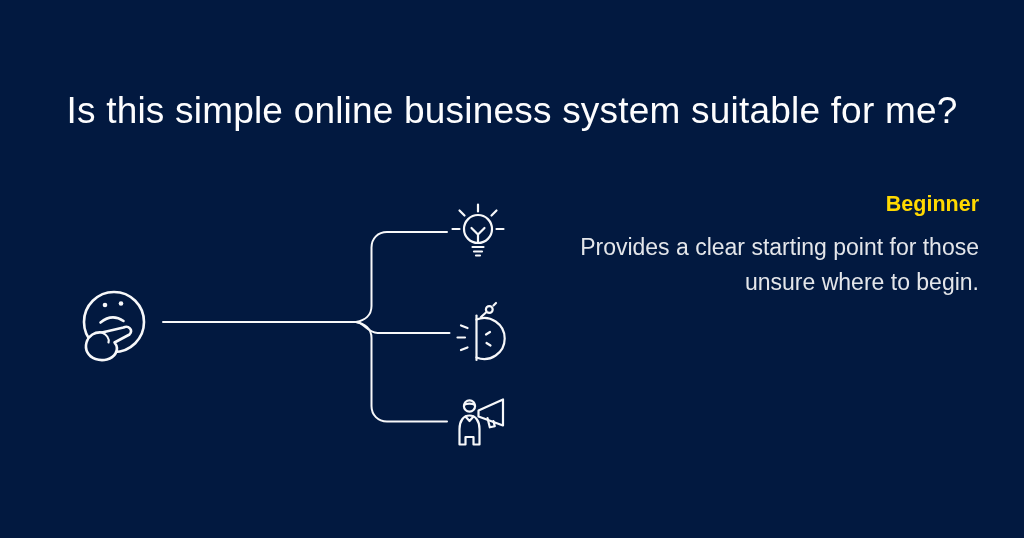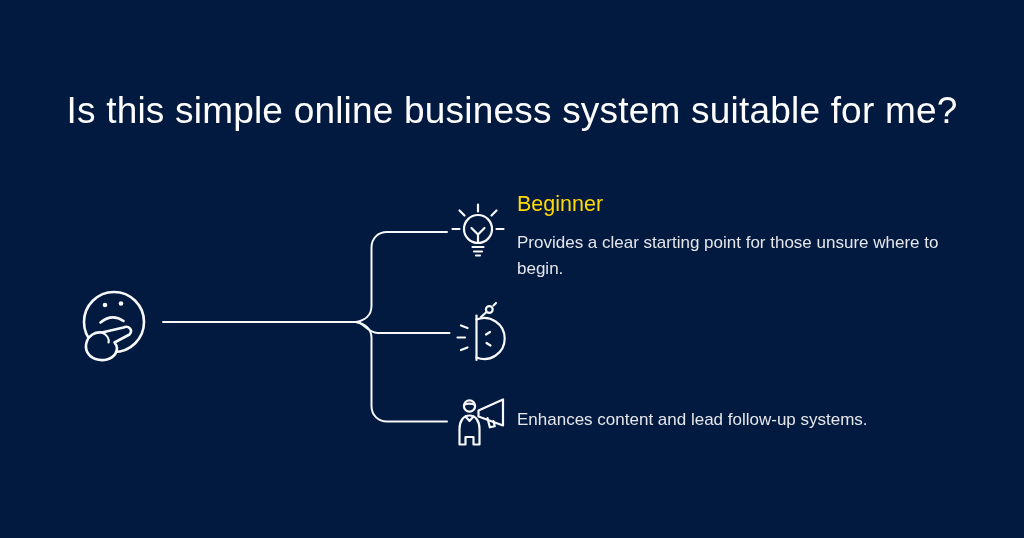--- a/index.html
+++ b/index.html
@@ -9,22 +9,22 @@
     font-family:"Liberation Sans", sans-serif;
   }
   .title {
     position:absolute; top:90px; left:0; width:100%;
     margin:0; text-align:center;
     font-size:37px; font-weight:400; letter-spacing:.2px;
     color:#FDFDFE;
   }
   .diagram-svg { position:absolute; left:0; top:0; }
   .item { position:absolute; left:517px; width:462px; }
-  .item h2 { margin:0; font-size:21.5px; font-weight:400; line-height:1.2; }
-  .item p  { margin:12px 0 0 0; font-size:17px; line-height:1.55; color:#E4E6EA; }
+  .item h2 { margin:0; font-size:21.5px; font-weight:700; line-height:1.2;text-align:right; }
+  .item p  { margin:12px 0 0 0; font-size:23px; line-height:1.55; color:#E4E6EA;text-align:right; }
   .item-1 { top:192px; }
   .item-2 { top:304px; }
   .item-3 { top:395px; }
 </style>
 </head>
 <body>
 
 <div class="canvas">
 
   <h1 class="title">Is this simple online business system suitable for me?</h1>
@@ -80,16 +80,15 @@
     </g>
   </svg>
 
   <div class="item item-1">
     <h2 style="color: rgb(255, 217, 0);">Beginner</h2>
     <p>Provides a clear starting point for those unsure where to begin.</p>
   </div>
 
 
   <div class="item item-3">
-    <p>Enhances content and lead follow-up systems.</p>
   </div>
 
 </div>
 
 </body></html>

